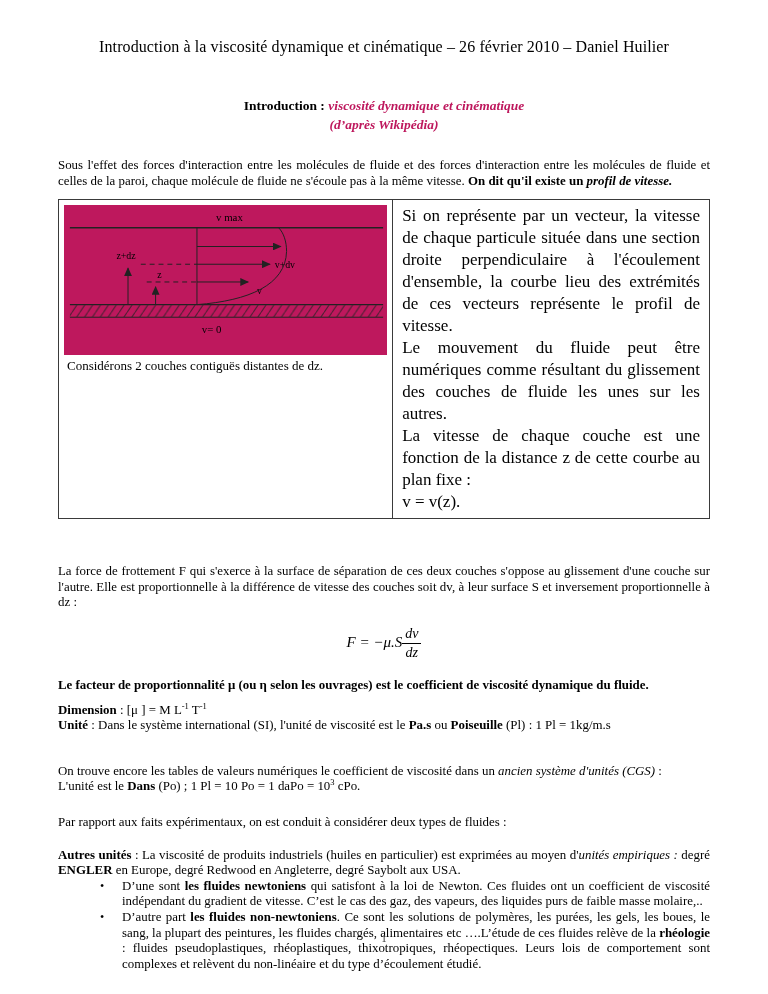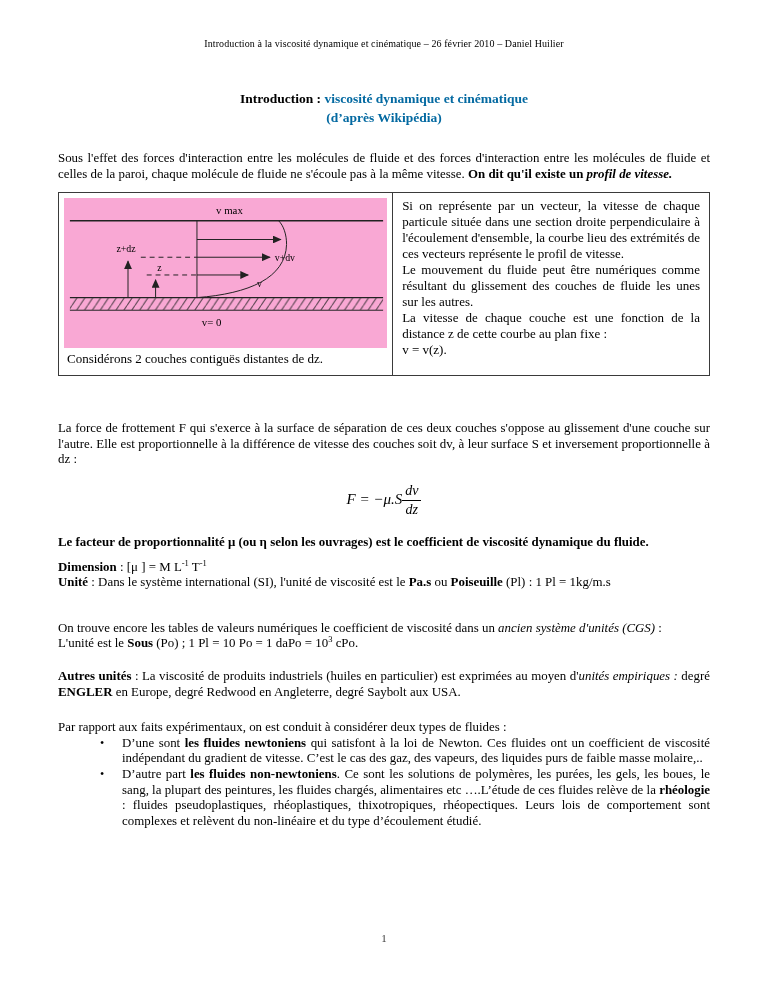--- a/index.html
+++ b/index.html
@@ -1,35 +1,35 @@
 <!DOCTYPE html>
 <html><head>
 <meta charset="utf-8">
 <style>
   html,body{margin:0;padding:0;}
   body{
     width:768px;height:994px;background:#ffffff;position:relative;
     font-family:"Liberation Serif", serif;color:#000;overflow:hidden;
   }
   .content{padding:0 58px;}
-  .doc-header{margin-top:38px;text-align:center;font-size:10px;letter-spacing:.1px;}
+  .doc-header{margin-top:38px;text-align:center;font-size:16px;letter-spacing:.1px;}
   .doc-title{margin-top:40px;text-align:center;font-weight:bold;font-size:13.5px;line-height:19px;}
-  .red{color:#0369a1;}
+  .red{color:#be185d;font-style:italic;}
   p{margin:0;}
   .para{font-size:12.9px;line-height:15.6px;text-align:justify;}
   .bi{font-weight:bold;font-style:italic;}
   .intro{margin-top:24px;}
   table.fig{margin-top:10px;border-collapse:collapse;width:100%;table-layout:fixed;}
   table.fig td{border:1px solid #3a3a3a;vertical-align:top;}
   td.fig-left{width:52%;padding:5px 5px 8px 5px;}
   td.fig-right{width:48%;padding:5px 9px;}
-  .diagram-wrap{background:#f9a8d4;}
+  .diagram-wrap{background:#be185d;}
   .diagram-wrap svg{display:block;}
   .fig-caption{margin-top:3px;font-size:13px;padding-left:3px;text-align:left;}
-  .cellp{font-size:13px;line-height:16px;text-align:justify;}
+  .cellp{font-size:17px;line-height:22px;text-align:justify;}
   .force{margin-top:45px;}
   .formula-row{margin-top:15px;text-align:center;font-size:15px;font-style:italic;}
   .frac{display:inline-block;vertical-align:middle;text-align:center;font-size:14px;line-height:16px;}
   .frac .num{display:block;border-bottom:1px solid #000;padding:0 3px 1px 3px;}
   .frac .den{display:block;padding-top:1px;}
   .facteur{margin-top:17px;font-weight:bold;}
   .dim-block{margin-top:9px;}
   sup{font-size:8.5px;vertical-align:super;line-height:0;}
   .cgs{margin-top:30px;}
   .autres{margin-top:17px;}
@@ -115,26 +115,26 @@
 
   <p class="para facteur"><span>Le facteur de proportionnalité μ (ou η selon les ouvrages) </span><b>est le coefficient de viscosité dynamique</b><span> du fluide.</span></p>
 
   <div class="dim-block">
     <p class="para"><b>Dimension</b><span> : [μ ] = M L</span><sup>-1</sup><span> T</span><sup>-1</sup></p>
     <p class="para"><b>Unité</b><span> : Dans le système international (SI), l'unité de viscosité est le </span><b>Pa.s</b><span> ou </span><b>Poiseuille</b><span> (Pl) : 1 Pl = 1kg/m.s</span></p>
   </div>
 
   <div class="cgs">
     <p class="para"><span>On trouve encore les tables de valeurs numériques le coefficient de viscosité dans un </span><i>ancien système d'unités (CGS)</i><span> :</span></p>
-    <p class="para"><span>L'unité est le </span><b>Sous</b><span> (Po) ; 1 Pl = 10 Po = 1 daPo = 10</span><sup>3</sup><span> cPo.</span></p>
+    <p class="para"><span>L'unité est le </span><b>Dans</b><span> (Po) ; 1 Pl = 10 Po = 1 daPo = 10</span><sup>3</sup><span> cPo.</span></p>
   </div>
 
+  <p class="para fluides-intro">Par rapport aux faits expérimentaux, on est conduit à considérer deux types de fluides :</p>
+
   <p class="para autres"><b>Autres unités</b><span> : La viscosité de produits industriels (huiles en particulier) est exprimées au moyen d'</span><i>unités empiriques :</i><span> degré </span><b>ENGLER</b><span> en Europe, degré Redwood en Angleterre, degré Saybolt aux USA.</span></p>
-
-  <p class="para fluides-intro">Par rapport aux faits expérimentaux, on est conduit à considérer deux types de fluides :</p>
 
   <ul class="fluides">
     <li>
       <span class="bullet-dot">•</span><span>D’une sont </span><b>les fluides newtoniens</b><span> qui satisfont à la loi de Newton. Ces fluides ont un coefficient de viscosité indépendant du gradient de vitesse. C’est le cas des gaz, des vapeurs, des liquides purs de faible masse molaire,..</span>
     </li>
     <li>
       <span class="bullet-dot">•</span><span>D’autre part </span><b>les fluides non-newtoniens</b><span>. Ce sont les solutions de polymères, les purées, les gels, les boues, le sang, la plupart des peintures, les fluides chargés, alimentaires etc ….L’étude de ces fluides relève de la </span><b>rhéologie</b><span> : fluides pseudoplastiques, rhéoplastiques, thixotropiques, rhéopectiques. Leurs lois de comportement sont complexes et relèvent du non-linéaire et du type d’écoulement étudié.</span>
     </li>
   </ul>
 

